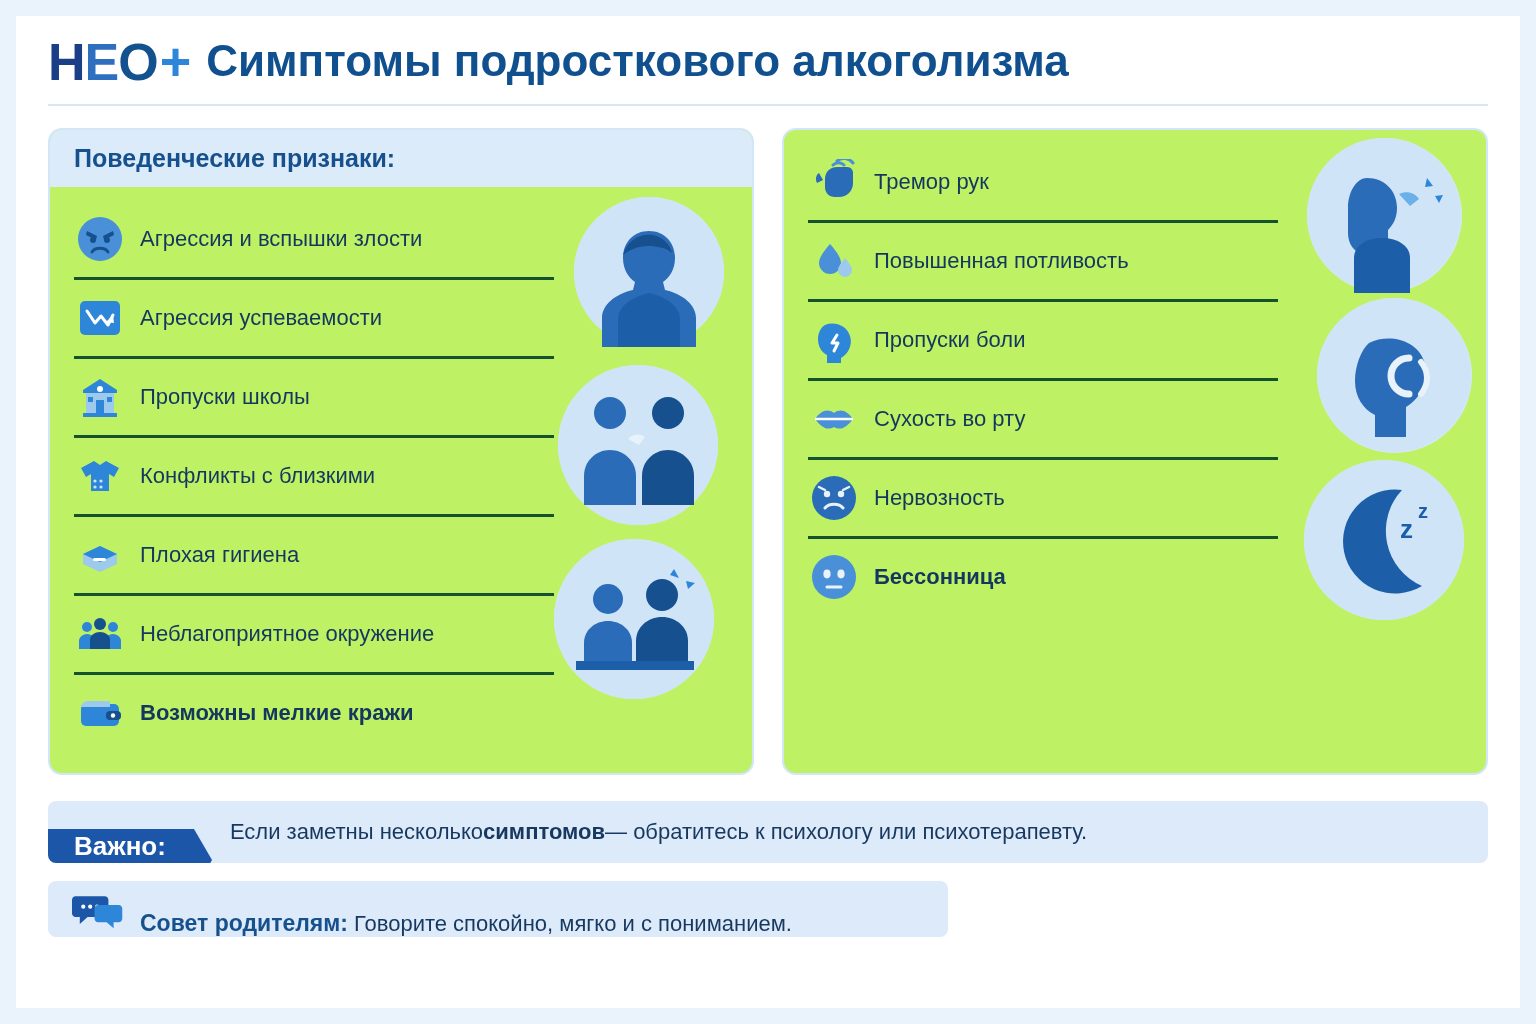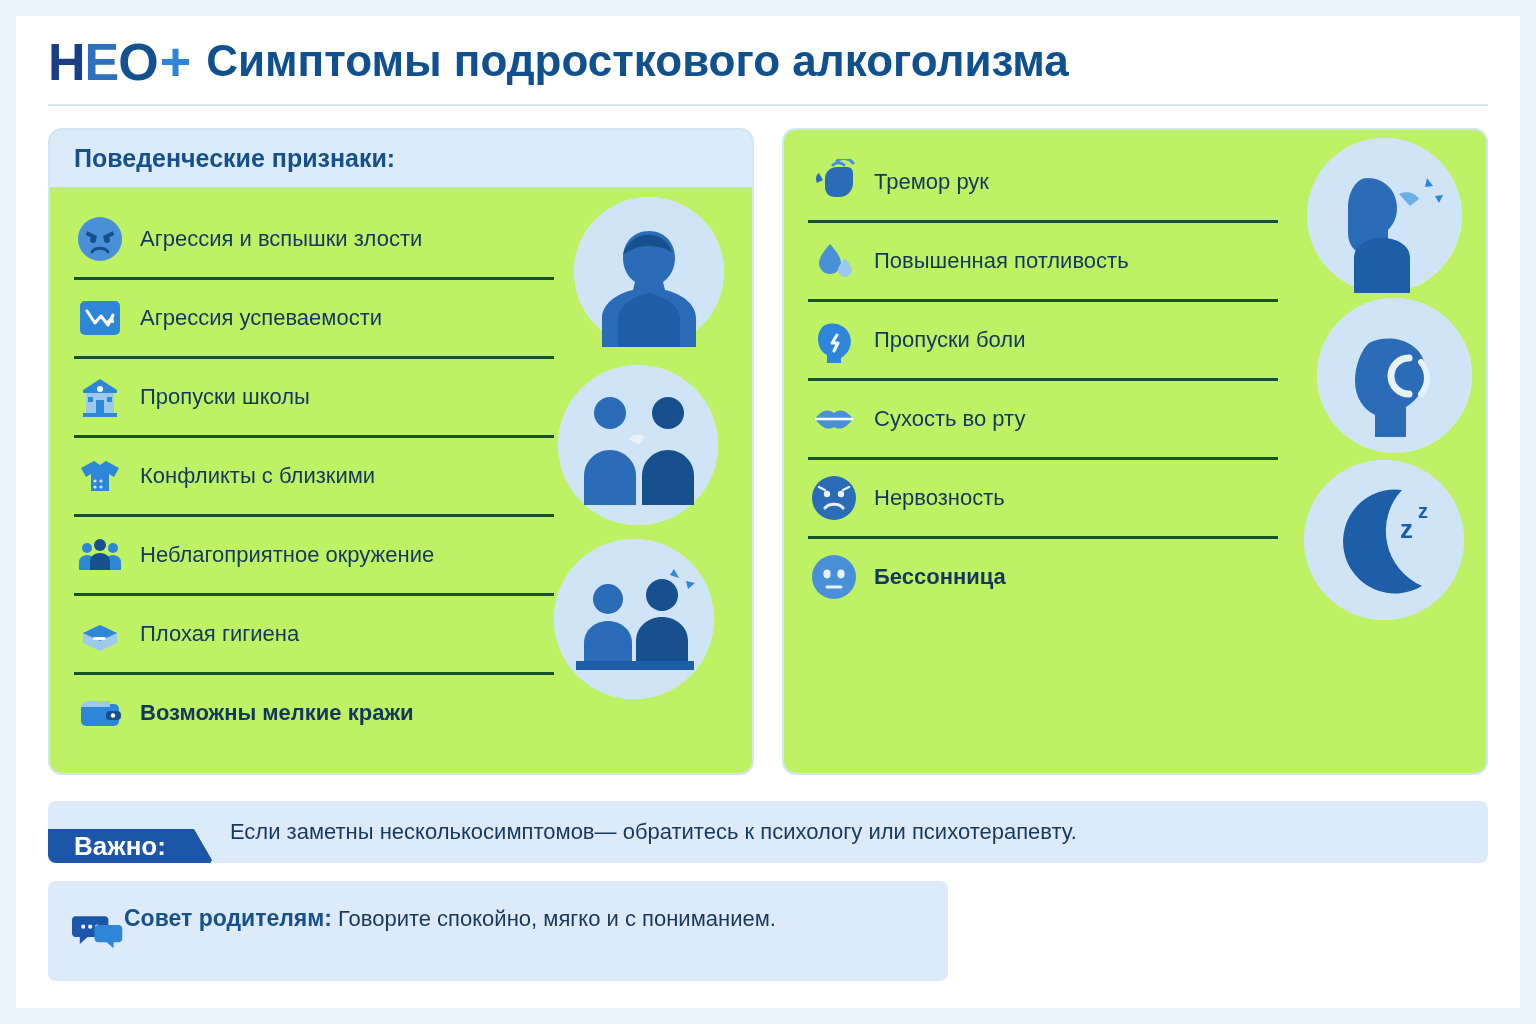--- a/index.html
+++ b/index.html
@@ -172,32 +172,32 @@
     border-bottom: 31px solid transparent;
     border-left: 18px solid #1c56a8;
   }
   .important-text {
     display: flex;
     align-items: center;
     padding: 0 20px 0 36px;
     font-size: 22px;
     color: #17385f;
   }
-  .important-text b { font-weight: normal; }
+  .important-text b { font-weight: bold; }
 
   
   .advice {
     margin: 18px 18px 0 18px;
     width: 900px;
     background: #dceafa;
     border-radius: 8px;
     display: flex;
-    align-items: flex-start;
-    gap: 0;
-    padding: 24px 24px;
+    align-items: flex-end;
+    gap: 16px;
+    padding: 0 24px;
     min-height: 56px;
     box-sizing: border-box;
   }
   .advice-text {
     font-size: 22px;
     color: #17385f;
   }
   .advice-text b {
     font-weight: bold;
     color: #16508d;
@@ -308,40 +308,40 @@
                 <circle cx="18" cy="34" r="1.6" fill="#cfe4f6"></circle>
                 <circle cx="24" cy="34" r="1.6" fill="#cfe4f6"></circle>
               </svg>
             </span>
             <span class="item-label">Конфликты с близкими</span>
           </div>
 
           <div class="item">
             <span class="ico">
               <svg width="46" height="46" viewBox="0 0 46 46">
+                <path d="M6 22l17-8 17 8v10l-17 8-17-8z" fill="#9cc9ec"></path>
+                <path d="M6 22l17 8 17-8-17-8z" fill="#2e86d8"></path>
+                <rect x="16" y="26" width="13" height="3" rx="1.5" fill="#ffffff"></rect>
+              </svg>
+            </span>
+            <span class="item-label">Плохая гигиена</span>
+          </div>
+
+          <div class="item">
+            <span class="ico">
+              <svg width="46" height="46" viewBox="0 0 46 46">
                 <circle cx="10" cy="16" r="5" fill="#2e86d8"></circle>
                 <path d="M2 38v-8c0-4 4-7 8-7s8 3 8 7v8z" fill="#2e86d8"></path>
                 <circle cx="36" cy="16" r="5" fill="#2e86d8"></circle>
                 <path d="M28 38v-8c0-4 4-7 8-7s8 3 8 7v8z" fill="#2e86d8"></path>
                 <circle cx="23" cy="13" r="6" fill="#16508d"></circle>
                 <path d="M13 38v-9c0-5 5-8 10-8s10 3 10 8v9z" fill="#16508d"></path>
               </svg>
             </span>
             <span class="item-label">Неблагоприятное окружение</span>
-          </div>
-
-          <div class="item">
-            <span class="ico">
-              <svg width="46" height="46" viewBox="0 0 46 46">
-                <path d="M6 22l17-8 17 8v10l-17 8-17-8z" fill="#9cc9ec"></path>
-                <path d="M6 22l17 8 17-8-17-8z" fill="#2e86d8"></path>
-                <rect x="16" y="26" width="13" height="3" rx="1.5" fill="#ffffff"></rect>
-              </svg>
-            </span>
-            <span class="item-label">Плохая гигиена</span>
           </div>
 
           <div class="item">
             <span class="ico">
               <svg width="46" height="46" viewBox="0 0 46 46">
                 <rect x="4" y="14" width="38" height="22" rx="5" fill="#2e86d8"></rect>
                 <path d="M4 18c0-4 3-7 7-7h22v6H4z" fill="#9cc9ec"></path>
                 <rect x="29" y="21" width="15" height="9" rx="4" fill="#16508d"></rect>
                 <circle cx="36" cy="25.5" r="2.2" fill="#ffffff"></circle>
               </svg>

